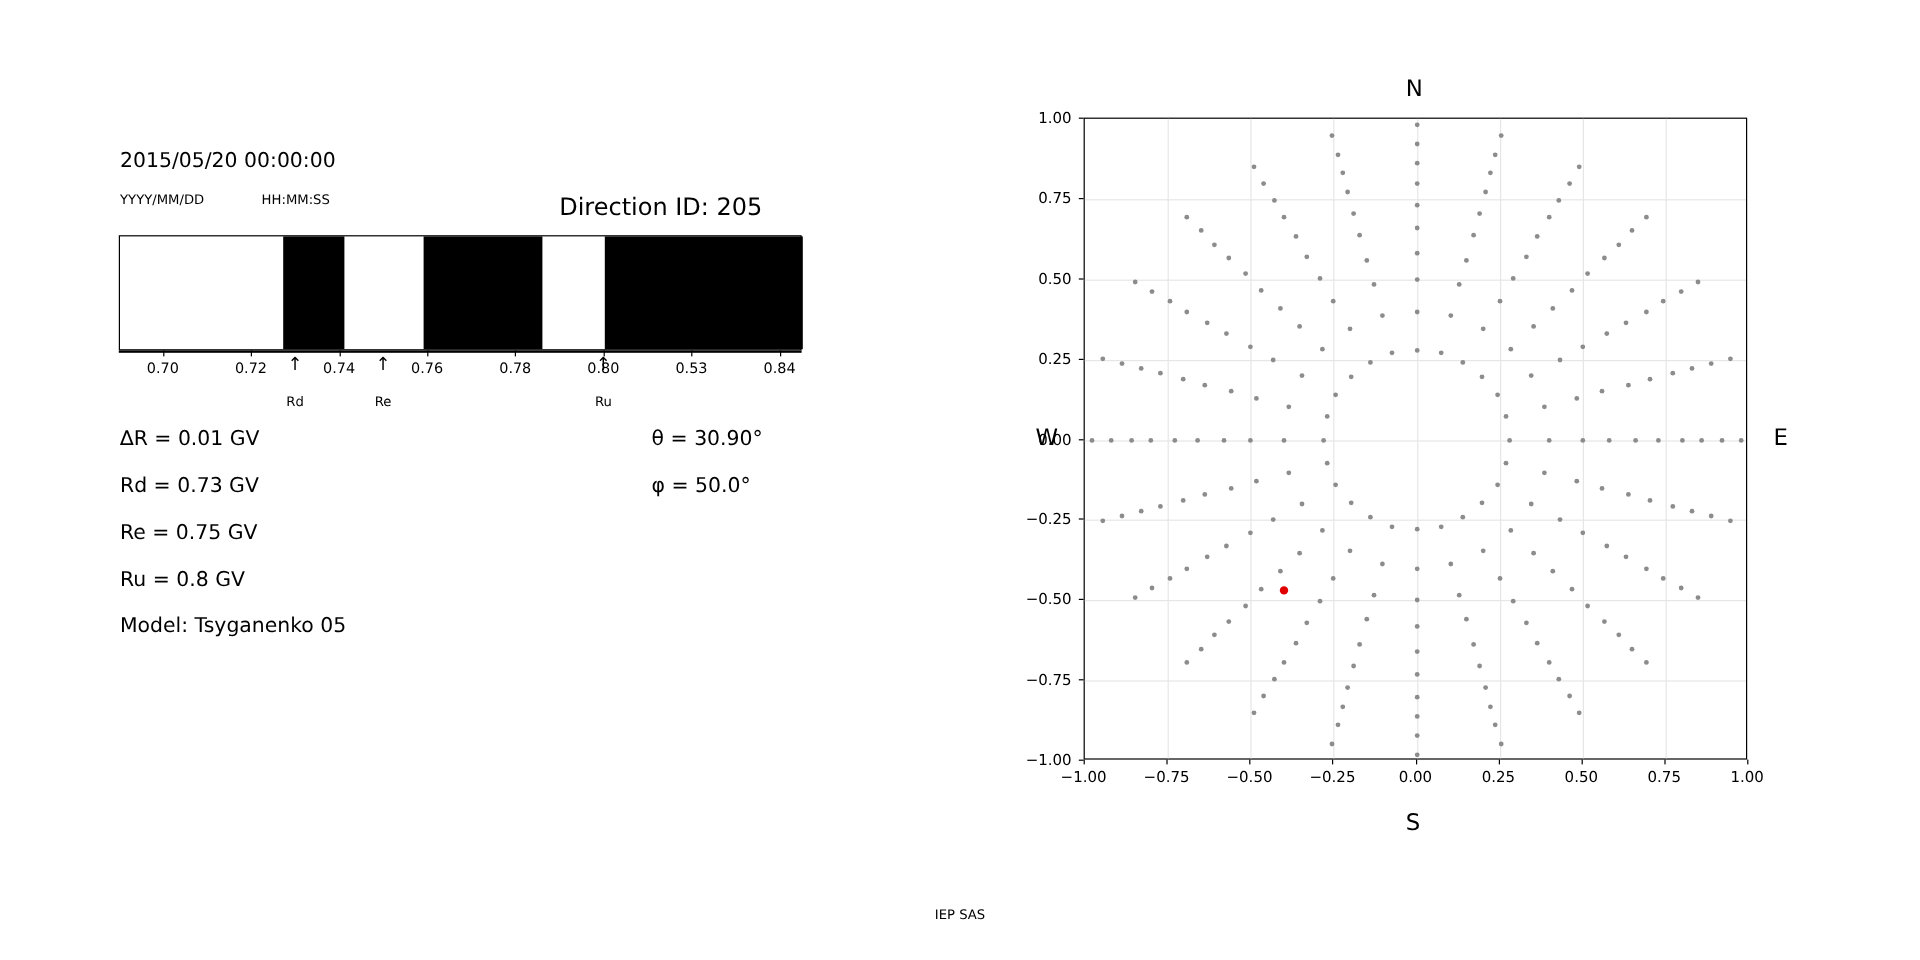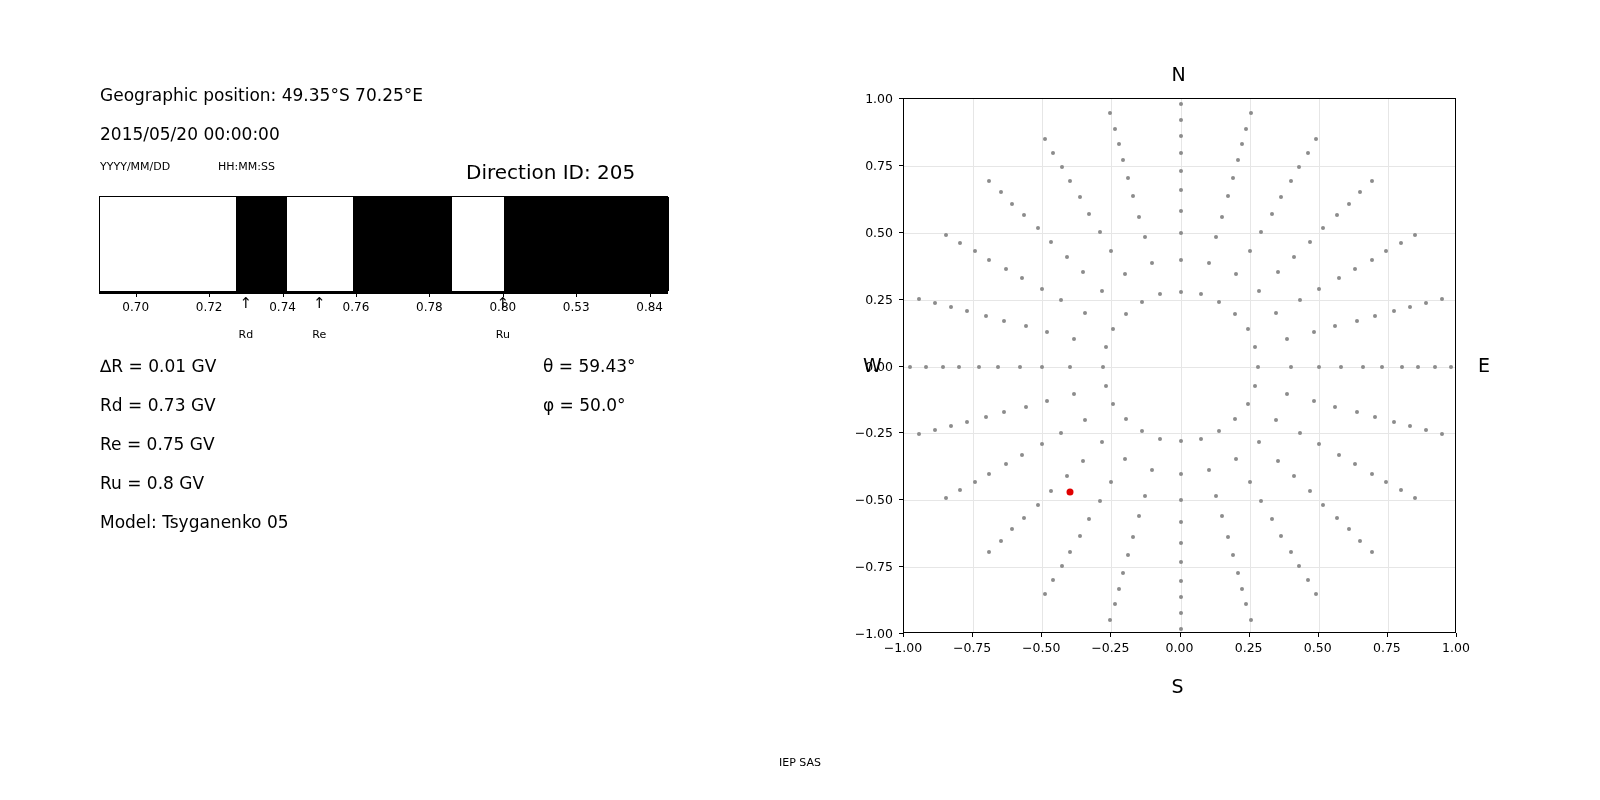--- a/index.html
+++ b/index.html
@@ -175,21 +175,20 @@
     top: 756px;
     text-align: center;
     font-size: 11px;
   }
 </style>
 </head>
 <body>
 
 <div id="left-panel">
 
-  <div class="info-line" id="geo-position">Geographic position: 49.35°S 70.25°E</div>
 
   <div class="info-line" id="datetime">2015/05/20 00:00:00</div>
 
   <div class="info-line" id="date-format-label">YYYY/MM/DD</div>
 
   <div class="info-line" id="time-format-label">HH:MM:SS</div>
 
   <div class="info-line" id="direction-id">Direction ID: 205</div>
 
   <div id="penumbra-band">
@@ -224,21 +223,21 @@
       <div class="marker-arrow" style="left: 502.806px; top: 296px;">↑</div>
       <div class="marker-label" style="left: 502.806px; top: 328px;">Ru</div>
     </div>
 
   <div class="stat-line stat-left" style="top:356px;">∆R = 0.01 GV</div>
   <div class="stat-line stat-left" style="top:395px;">Rd = 0.73 GV</div>
   <div class="stat-line stat-left" style="top:434px;">Re = 0.75 GV</div>
   <div class="stat-line stat-left" style="top:473px;">Ru = 0.8 GV</div>
   <div class="stat-line stat-left" style="top:512px;">Model: Tsyganenko 05</div>
 
-  <div class="stat-line stat-right" style="top:356px;">θ = 59.43°</div>
+  <div class="stat-line stat-right" style="top:356px;">θ = 30.90°</div>
   <div class="stat-line stat-right" style="top:395px;">φ = 50.0°</div>
 </div>
 
 <div id="right-panel">
   <div id="polar-axes">
     <div id="grid-layer">
         <div class="grid-line grid-v" style="left: 69.125px;"></div>
         <div class="grid-line grid-v" style="left: 138.25px;"></div>
         <div class="grid-line grid-v" style="left: 207.375px;"></div>
         <div class="grid-line grid-v" style="left: 276.5px;"></div>

